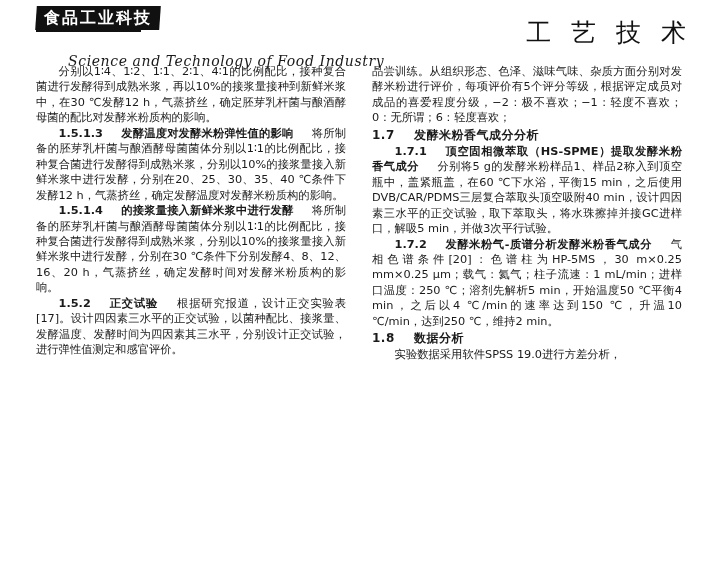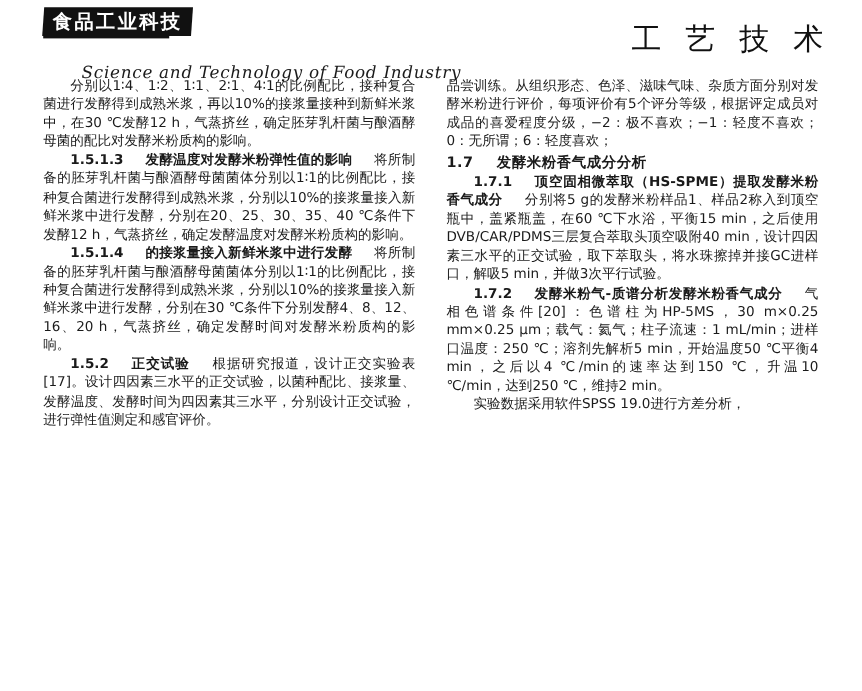--- a/index.html
+++ b/index.html
@@ -154,19 +154,20 @@
       <p>品尝训练。从组织形态、色泽、滋味气味、杂质方面分别对发酵米粉进行评价，每项评价有5个评分等级，根据评定成员对成品的喜爱程度分级，−2：极不喜欢；−1：轻度不喜欢；0：无所谓；6：轻度喜欢；</p>
 
       <p class="bighd"><span>1.7</span><span class="gap"></span><span>发酵米粉香气成分分析</span></p>
 
       <p class="ind"><span class="hd-num">1.7.1</span><span class="gap"></span><span class="hd">顶空固相微萃取（HS-SPME）提取发酵米粉香气成分</span><span class="gap"></span><span>分别将5 g的发酵米粉样品1、样品2称入到顶空瓶中，盖紧瓶盖，在60 ℃下水浴，平衡15 min，之后使用DVB/CAR/PDMS三层复合萃取头顶空吸附40 min，设计四因素三水平的正交试验，取下萃取头，将水珠擦掉并接GC进样口，解吸5 min，并做3次平行试验。</span></p>
 
       <p class="ind"><span class="hd-num">1.7.2</span><span class="gap"></span><span class="hd">发酵米粉气-质谱分析发酵米粉香气成分</span><span class="gap"></span><span>气相色谱条件[20]：色谱柱为HP-5MS，30 m×0.25 mm×0.25 μm；载气：氦气；柱子流速：1 mL/min；进样口温度：250 ℃；溶剂先解析5 min，开始温度50 ℃平衡4 min，之后以4 ℃/min的速率达到150 ℃，升温10 ℃/min，达到250 ℃，维持2 min。</span></p>
 
 
 
+      <p class="bighd"><span>1.8</span><span class="gap"></span><span>数据分析</span></p>
 
       <p class="ind">实验数据采用软件SPSS 19.0进行方差分析，</p>
 
     </div>
 
   </div>
 </div>
 
 </body></html>

